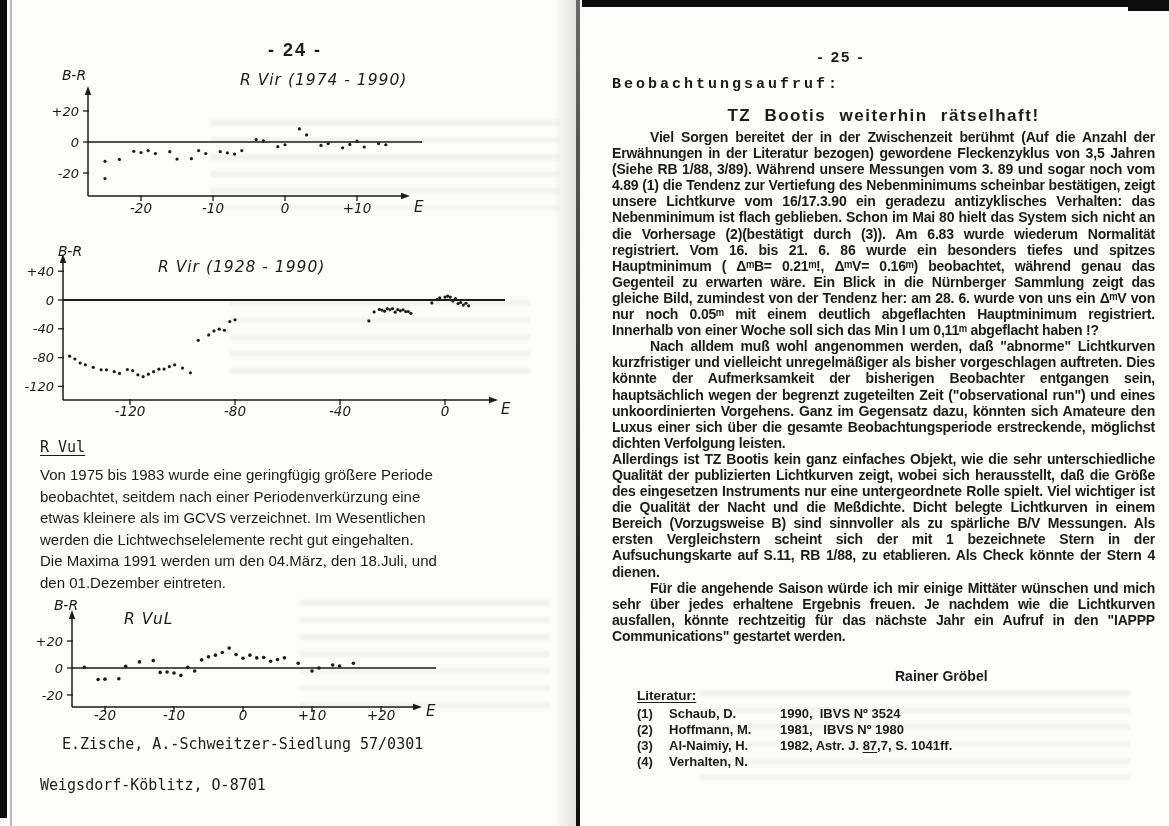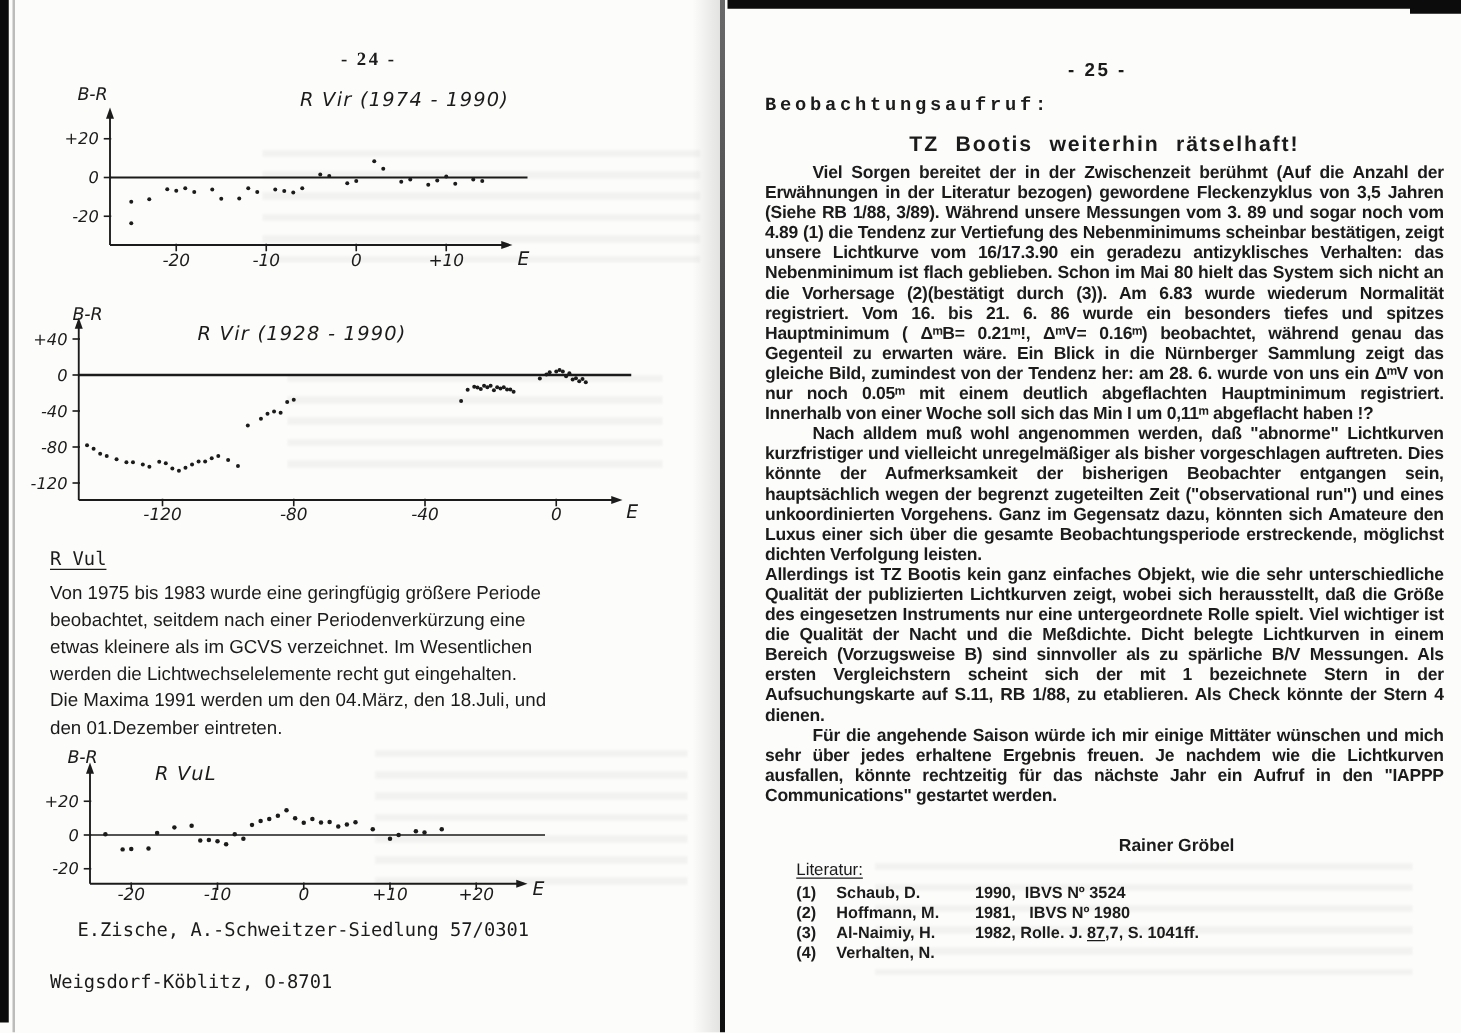--- a/index.html
+++ b/index.html
@@ -14,44 +14,44 @@
        background:linear-gradient(90deg,rgba(0,0,0,0) 0%,rgba(0,0,0,.10) 100%);}
   .gutter{position:absolute;left:576px;top:0;width:4px;height:826px;
        background:linear-gradient(180deg,#6a6a6a 0%,#2c2c2c 55%,#101010 100%);}
   .topbar{position:absolute;left:582px;top:0;width:587px;height:7px;background:#0c0c0c;}
   .topbar-corner{position:absolute;left:1128px;top:0;width:41px;height:11px;background:#0c0c0c;}
   .ghost{position:absolute;opacity:.05;filter:blur(1px);pointer-events:none;
        background:repeating-linear-gradient(180deg,#555 0 6px,transparent 6px 17px);}
 
   
   .pnum-l{position:absolute;left:40px;top:40px;width:510px;text-align:center;
-       font-family:Liberation Serif, serif;font-weight:bold;font-size:15px;letter-spacing:2px;}
+       font-family:Liberation Sans, sans-serif;font-weight:bold;font-size:18px;letter-spacing:2px;}
   .rvul-head{position:absolute;left:40px;top:438px;font-family:"DejaVu Sans Mono",monospace;
        font-size:15px;text-decoration:underline;text-underline-offset:3px;}
   .rvul-text{position:absolute;left:40px;top:464px;width:540px;font-family:Liberation Sans, sans-serif;
        font-size:15px;line-height:21.5px;white-space:pre-line;}
   .addr{position:absolute;left:40px;font-family:"DejaVu Sans Mono",monospace;font-size:15px;}
   .addr1{top:735px;margin-left:22px;} .addr2{top:759px;margin-top:17px;}
   svg.chart{position:absolute;overflow:visible;}
   #c0{left:28px;top:64px;width:520px;height:152px;}
   #c1{left:28px;top:238px;width:545px;height:192px;}
   #c2{left:28px;top:594px;width:520px;height:135px;}
 
   
-  .pnum-r{position:absolute;left:628px;top:48px;width:500px;text-align:center;
+  .pnum-r{position:absolute;left:591px;top:48px;width:500px;text-align:center;
        font-weight:bold;font-size:15px;letter-spacing:2px;}
   .head-call{position:absolute;left:612px;top:76px;font-weight:bold;font-size:15px;letter-spacing:3px;font-family:Liberation Mono, monospace;}
   .head-tz{position:absolute;left:612px;top:106px;width:543px;text-align:center;
        font-weight:bold;font-size:17px;letter-spacing:1.5px;word-spacing:7px;}
   .body-col{position:absolute;left:612px;top:129px;width:543px;}
   .body-col p{margin:0;text-align:justify;font-weight:bold;font-size:14px;
        line-height:16.1px;letter-spacing:-0.2px;}
   .body-col p.indent{text-indent:38px;}
   .signature{position:absolute;left:895px;top:668px;font-weight:bold;font-size:14px;}
-  .lit-head{position:absolute;left:637px;top:688px;font-weight:normal;font-size:13.5px;
+  .lit-head{position:absolute;left:637px;top:688px;font-weight:bold;font-size:13.5px;
        text-decoration:underline;text-underline-offset:2px;}
   .refs{position:absolute;left:637px;top:706px;font-weight:bold;font-size:13px;}
   .ref-row{display:flex;height:15.9px;align-items:baseline;}
   .ref-label{width:32px;}
   .ref-author{width:111px;}
   .ref-cite span{white-space:pre;}
   .ref-cite .u{text-decoration:underline;text-underline-offset:2px;}
 </style>
 </head>
 <body>
@@ -304,21 +304,21 @@
         <span class="ref-cite"><span>1990,  IBVS Nº 3524</span><span class="u"></span><span></span></span>
       </div>
       <div class="ref-row">
         <span class="ref-label">(2)</span>
         <span class="ref-author">Hoffmann, M.</span>
         <span class="ref-cite"><span>1981,   IBVS Nº 1980</span><span class="u"></span><span></span></span>
       </div>
       <div class="ref-row">
         <span class="ref-label">(3)</span>
         <span class="ref-author">Al-Naimiy, H.</span>
-        <span class="ref-cite"><span>1982, Rolle. J. </span><span class="u">87</span><span>,7, S. 1041ff.</span></span>
+        <span class="ref-cite"><span>1982, Astr. J. </span><span class="u">87</span><span>,7, S. 1041ff.</span></span>
       </div>
       <div class="ref-row">
         <span class="ref-label">(4)</span>
         <span class="ref-author">Verhalten, N.</span>
       </div>
     </div>
   </div>
 </div>
 
 </body></html>

